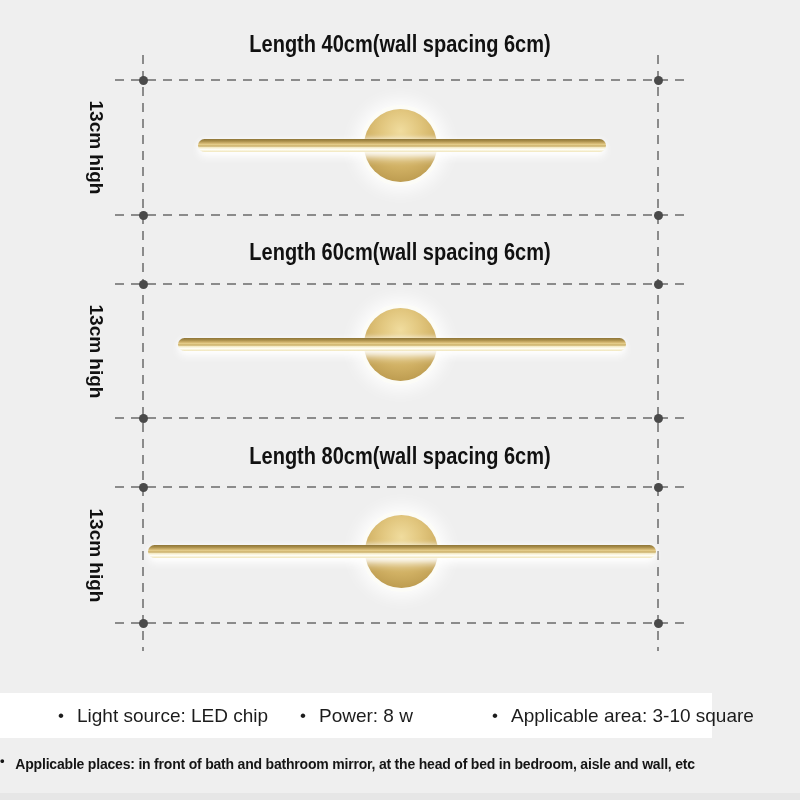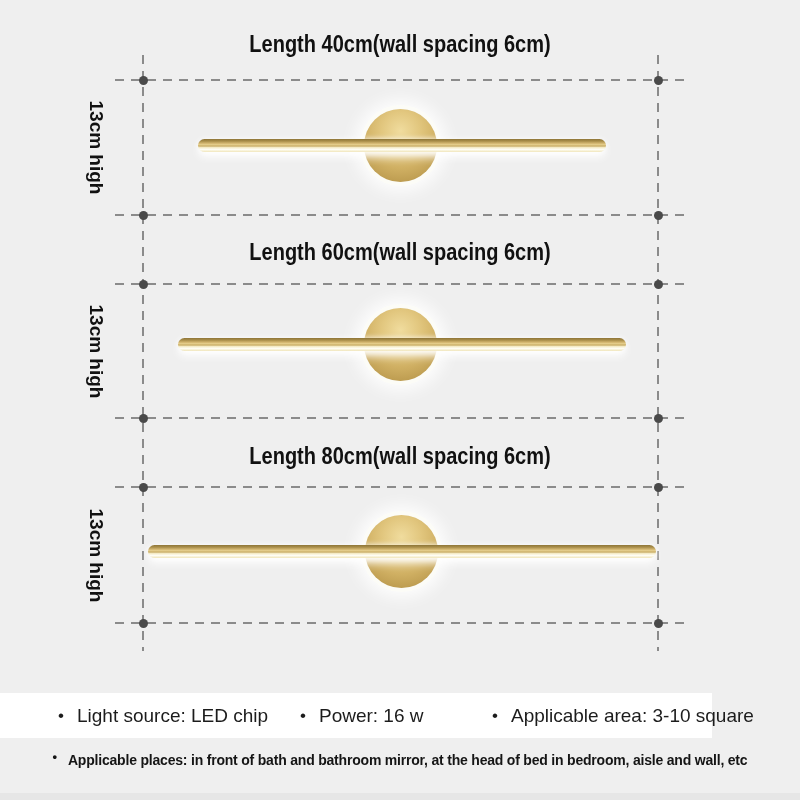--- a/index.html
+++ b/index.html
@@ -48,22 +48,22 @@
   .r1{left:198px;top:139px;width:408px}
   .r2{left:178px;top:338px;width:448px}
   .r3{left:148px;top:545px;width:508px}
 
   
   .spec-band{position:absolute;left:0;top:693px;width:712px;height:45px;background:var(--band,#fff);}
   .spec-item{position:absolute;top:0;height:45px;line-height:45px;font-size:19px;color:#1c1c1c;white-space:nowrap;}
   .si1{left:58px}.si2{left:300px}.si3{left:492px}
   .spec-item .blt{display:inline-block;margin-right:13px;font-size:17px;vertical-align:1px;}
 
-  .places{position:absolute;left:0;top:744px;width:800px;height:28px;line-height:32px;
-    text-align:center;font-weight:bold;font-size:14px;color:#151515;letter-spacing:-.2px;white-space:nowrap;}
+  .places{position:absolute;left:0;top:744px;width:800px;height:28px;line-height:40px;
+    text-align:left;font-weight:bold;font-size:14px;color:#151515;letter-spacing:-.2px;white-space:nowrap;}
   .places .blt{display:inline-block;margin-right:11px;font-size:13px;position:relative;top:-4px;}
 
   .bottom-strip{position:absolute;left:0;top:793px;width:800px;height:7px;background:#e6e6e6;}
 </style>
 </head>
 <body>
 
 <div class="stage">
 
   <div class="vline v-l"></div>
@@ -100,21 +100,21 @@
   <div class="dot" style="left:654px;top:619px"></div>
   <div class="vlabel vl3">13cm high</div>
   <div class="disc d3"></div>
   <div class="rod r3"></div>
 
   <div class="spec-band">
     <div class="spec-item si1">
       <span class="blt">•</span><span>Light source: LED chip</span>
     </div>
     <div class="spec-item si2">
-      <span class="blt">•</span><span>Power: 16 w</span>
+      <span class="blt">•</span><span>Power: 8 w</span>
     </div>
     <div class="spec-item si3">
       <span class="blt">•</span><span>Applicable area: 3-10 square</span>
     </div>
   </div>
 
   <div class="places">
     <span class="blt">•</span><span>Applicable places: in front of bath and bathroom mirror, at the head of bed in bedroom, aisle and wall, etc</span>
   </div>
 

